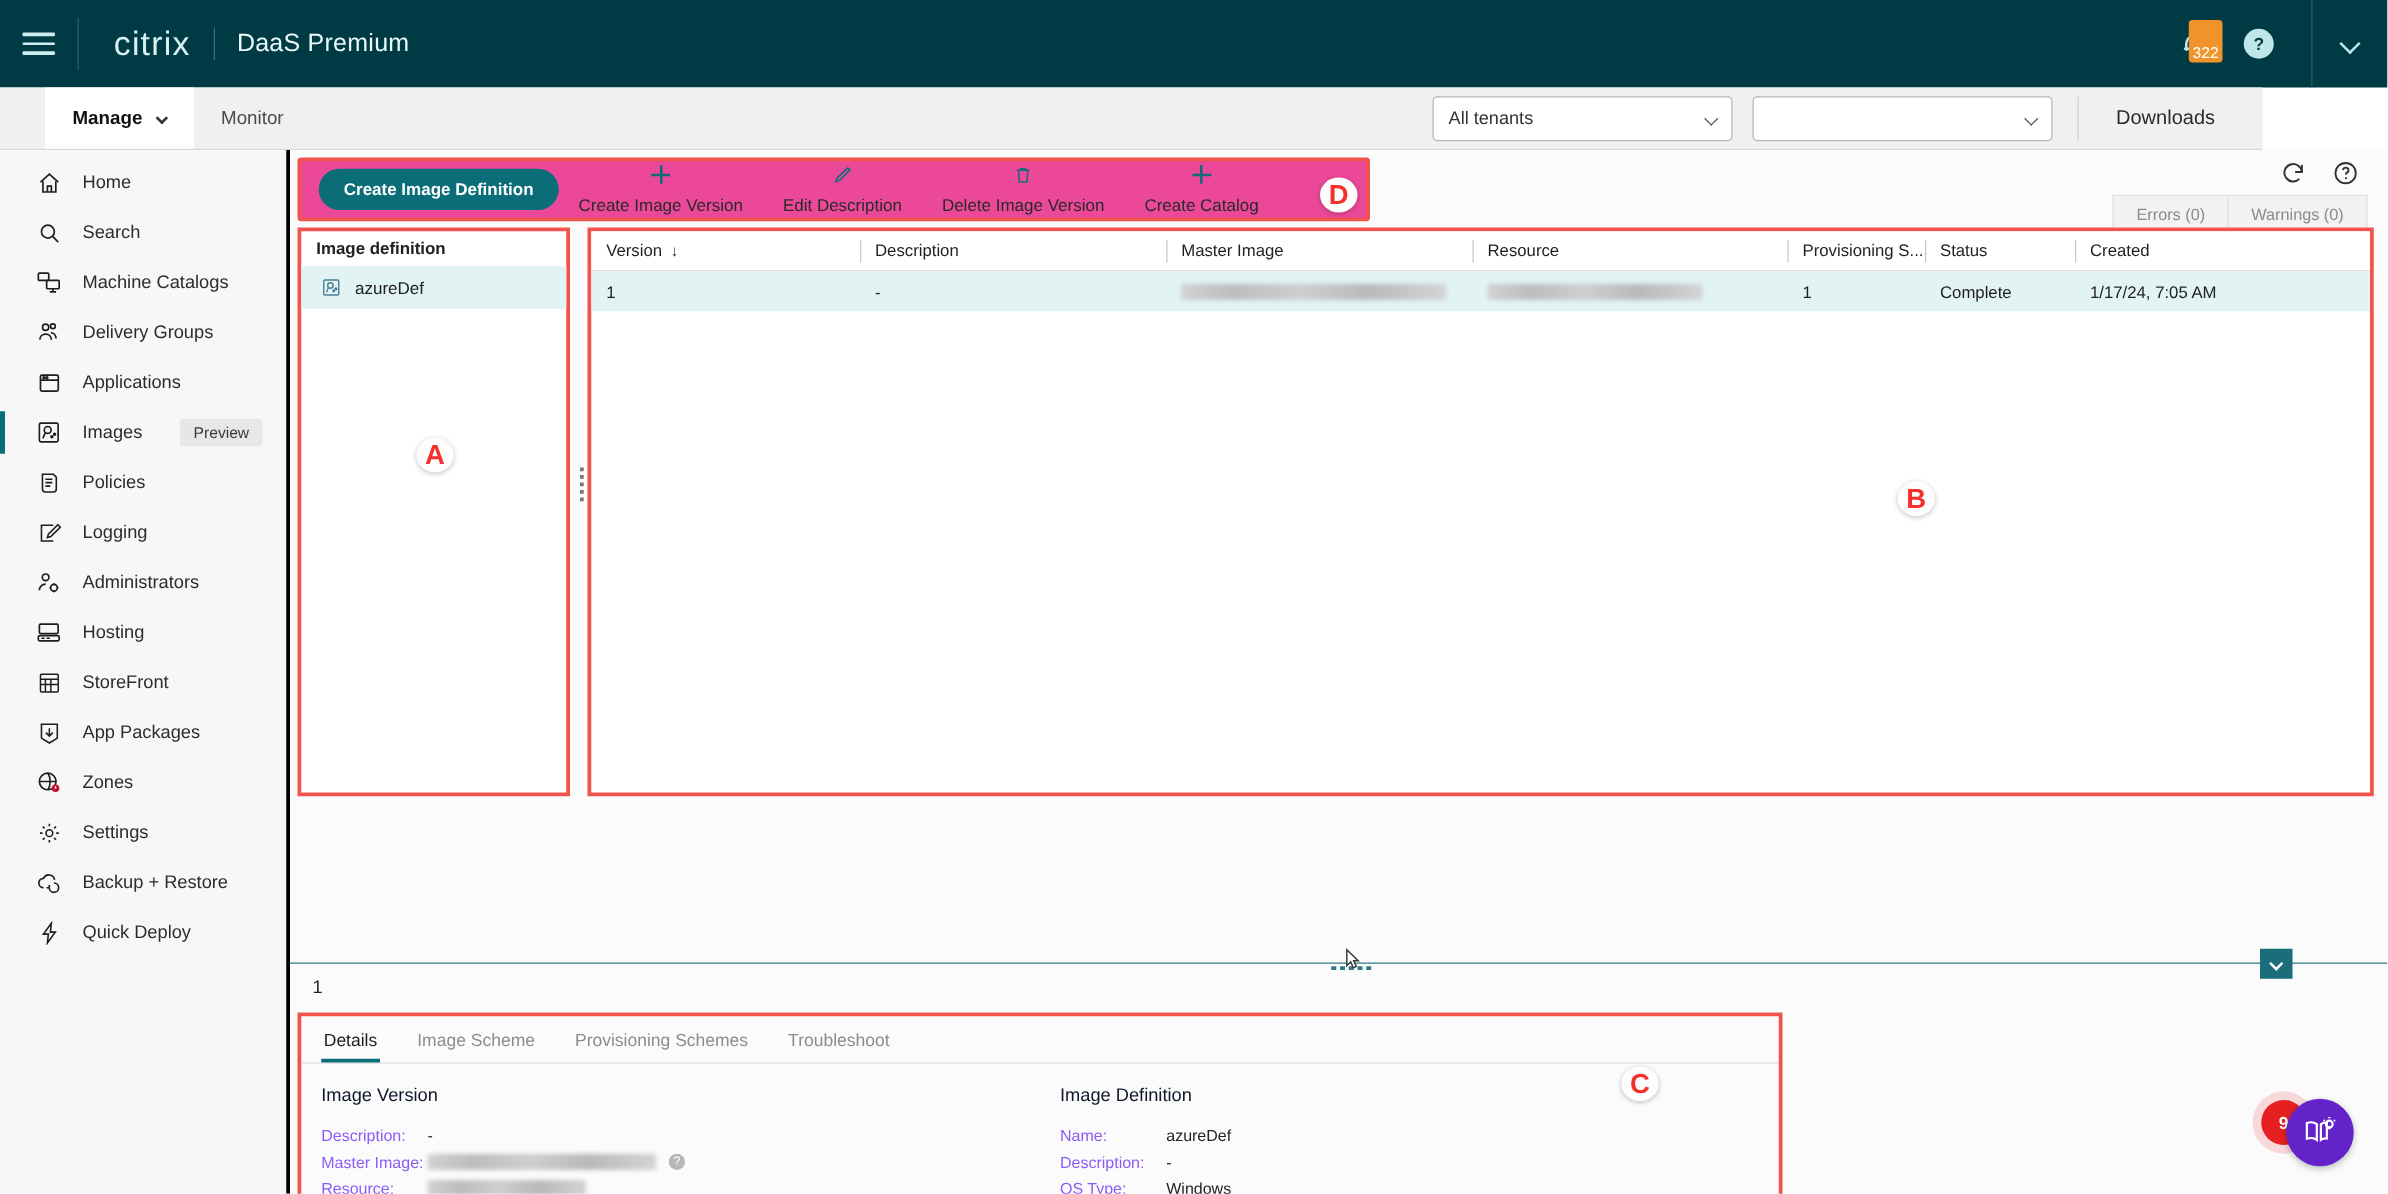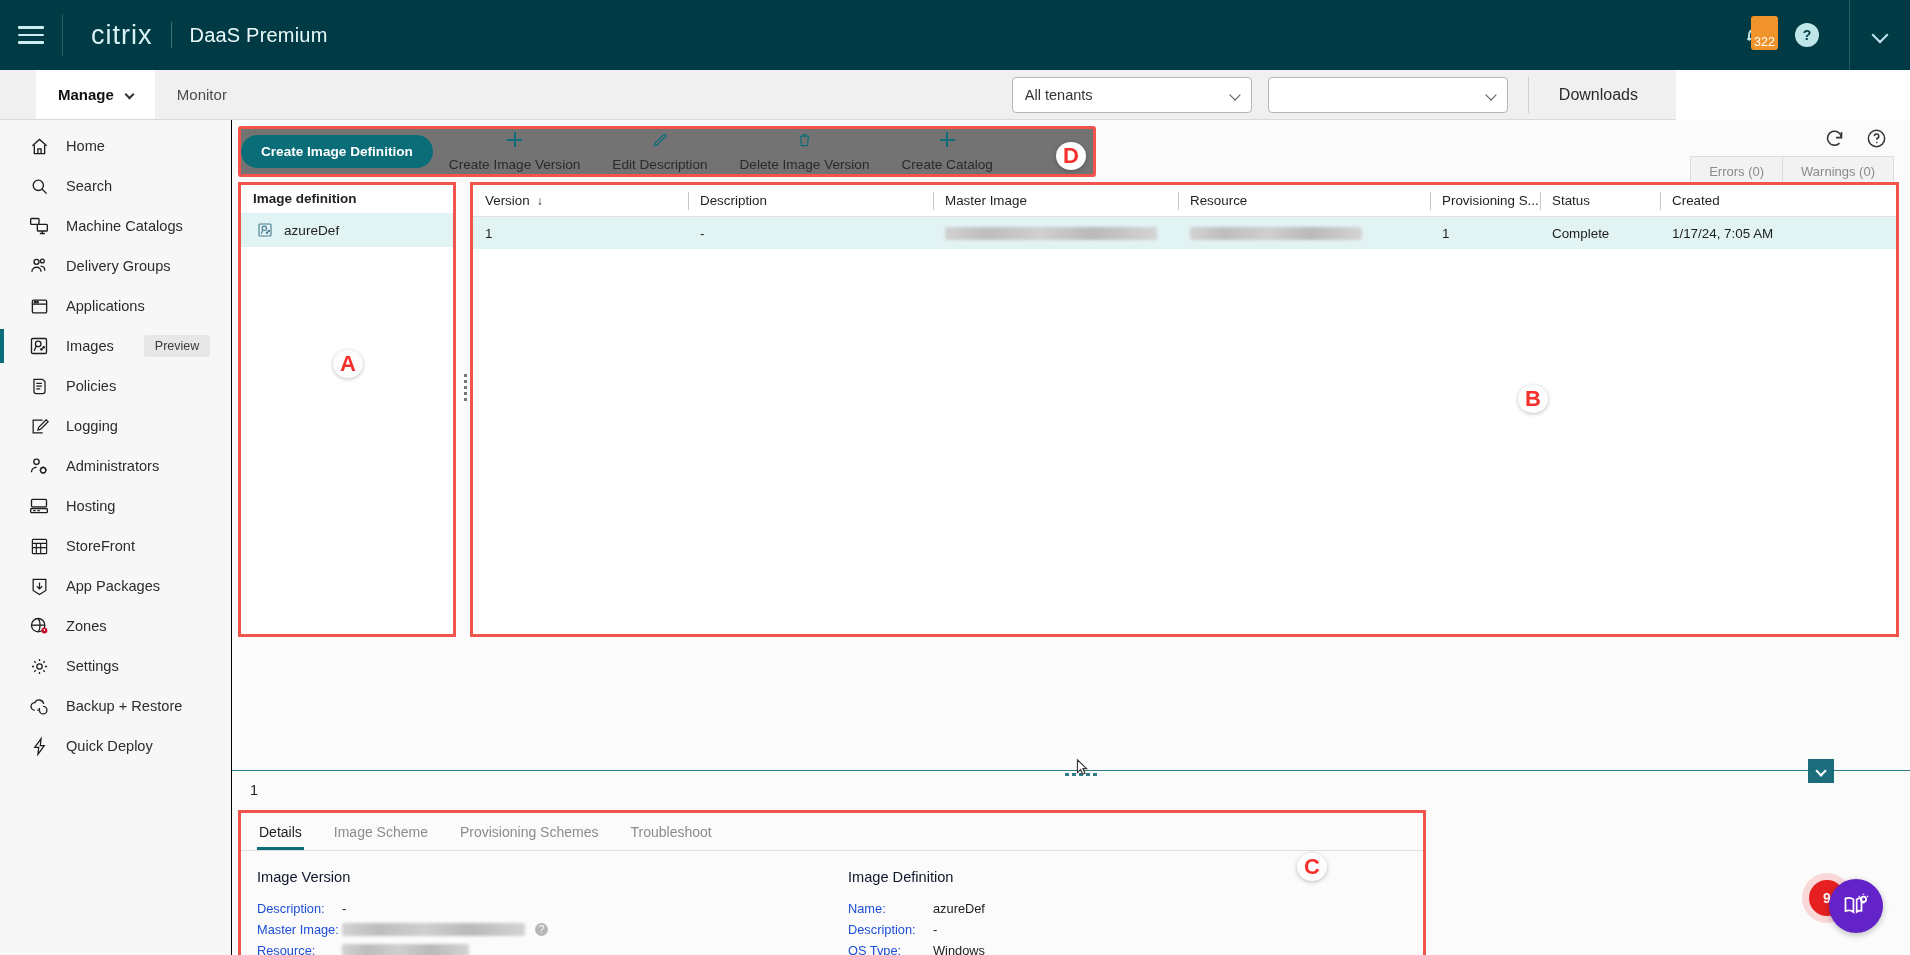--- a/index.html
+++ b/index.html
@@ -38,56 +38,56 @@
   .help-circle { width:24px; height:24px; border-radius:50%; background:#bfe6e9; color:#003a44;
                  font-size:14px; display:flex; align-items:center; justify-content:center; margin-left:24px; cursor:pointer; font-weight:600;}
   .hdr-vsep { width:1px; height:70px; background:#2a5d66; margin-left:30px; }
   .chev-down-top { width:60px; height:70px; display:flex; align-items:center; justify-content:center; cursor:pointer; }
   .chev { display:inline-block; border-right:2px solid currentColor; border-bottom:2px solid currentColor;
           width:9px; height:9px; transform:rotate(45deg); }
   .chev.light { color:#bfe6e9; width:12px; height:12px; }
 
   
   .navbar {
-    position:absolute; left:0; top:70px; width:1676px; height:50px;
+    position:absolute; left:0; top:70px; width:1810px; height:50px;
     background:#f0f0f0; border-bottom:1px solid #d9d9d9; display:flex; align-items:stretch;
   }
   .nav-left { display:flex; align-items:stretch; margin-left:36px; }
   .nav-tab { display:flex; align-items:center; gap:12px; padding:0 22px; font-size:15px; color:#333; cursor:pointer; }
   .nav-tab.active { background:#ffffff; color:#111; font-weight:700; }
   .nav-tab .chev { width:7px; height:7px; border-color:#333; }
   .nav-tab.plain { color:#4a4a4a; }
   .nav-right { margin-left:auto; display:flex; align-items:center; gap:16px; padding-right:28px; }
   .select-box {
     width:240px; height:36px; background:#fff; border:1px solid #b5b5b5; border-radius:4px;
     display:flex; align-items:center; padding:0 12px; font-size:14.5px; color:#333; cursor:pointer;
   }
   .select-box .chev { margin-left:auto; width:8px; height:8px; border-color:#555; border-width:1.6px; }
   .nav-sep { width:1px; height:36px; background:#d0d0d0; margin:0 4px; }
   .downloads-link { font-size:16px; color:#2b2b2b; cursor:pointer; padding:0 10px; }
 
   
   .sidebar {
     position:absolute; left:0; top:120px; width:232px; height:835px;
-    background:#f7f7f7; border-right:1px solid #000000; padding-top:6px; overflow:hidden;
+    background:#f7f7f7; border-right:3px solid #000000; padding-top:6px; overflow:hidden;
   }
   .side-item { position:relative; display:flex; align-items:center; height:40px; padding-left:28px; cursor:pointer; gap:16px; }
   .side-item .ico { width:22px; height:22px; flex:none; display:flex; align-items:center; justify-content:center; color:#1d1d1d; }
   .side-item .lbl { font-size:14.6px; color:#2c2c2c; white-space:nowrap; }
   .side-item.active:before { content:""; position:absolute; left:0; top:3px; width:4px; height:34px; background:#0a6d77; }
   .preview-pill { margin-left:14px; background:#e7e7e7; color:#3a3a3a; font-size:12.5px; padding:4px 11px; border-radius:3px; }
 
   
   .content { position:absolute; left:232px; top:120px; width:1678px; height:835px; background:#fbfbfb; }
 
   .toolbar-row { position:relative; height:62px; }
   .toolbar {
     position:absolute; left:6px; top:6px; width:858px; height:51px;
-    display:flex; align-items:center; gap:0; 
-    border:3px solid #f0544c; border-radius:3px; background:#737373;
+    display:flex; align-items:center; gap:0; padding-left:14px;
+    border:3px solid #f0544c; border-radius:3px; background:#ec4899;
   }
   .btn-primary {
     background:#0a6d77; color:#fff; font-size:13.6px; font-weight:700;
     padding:9px 20px; border-radius:18px; border:none; cursor:pointer; white-space:nowrap;
   }
   .tb-action { display:flex; align-items:center; gap:9px; font-size:13.6px; color:#2a2a2a; cursor:pointer; padding:0 16px; white-space:nowrap;flex-direction:column;}
   .tb-action .ico { width:16px; height:16px; display:flex; align-items:center; justify-content:center; color:#0a6d77; }
   .plus { position:relative; width:15px; height:15px; }
   .plus:before { content:""; position:absolute; left:0; top:6.5px; width:15px; height:2px; background:#0a6d77; }
   .plus:after  { content:""; position:absolute; left:6.5px; top:0; width:2px; height:15px; background:#0a6d77; }
@@ -156,21 +156,21 @@
     border:3px solid #f0544c; background:#fbfbfb; overflow:hidden;
   }
   .tabs-row { display:flex; align-items:flex-end; height:38px; border-bottom:1px solid #e0e0e0; padding-left:16px; gap:28px; }
   .dtab { font-size:14px; color:#8c8c8c; padding:0 2px 10px 2px; cursor:pointer; position:relative; white-space:nowrap; }
   .dtab.active { color:#1c1c1c;margin-top:16px; }
   .dtab.active:after { content:""; position:absolute; left:0; right:0; bottom:0; height:3px; background:#0a6d77; }
   .detail-cols { display:flex; padding:18px 0 0 0; }
   .dcol { width:594px; padding-left:16px; }
   .dcol h4 { font-size:14.6px; font-weight:400; color:#0f172a; margin-bottom:13px; }
   .drow { display:flex; height:21px; align-items:center; font-size:12.8px; }
-  .dk { width:85px; color:#1d4ed8; flex:none; }
+  .dk { width:85px; color:#8b5cf6; flex:none; }
   .dv { color:#222; display:flex; align-items:center; gap:10px; }
   .info-i { width:13px; height:13px; border-radius:50%; background:#b7b7b7; color:#fff; font-size:10px;
             display:inline-flex; align-items:center; justify-content:center; }
   .marker-c { left:1056px; top:40px; }
 
   
   .fab-wrap { position:absolute; right:18px; bottom:14px; width:96px; height:74px; }
   .fab-halo { position:absolute; left:6px; top:6px; width:50px; height:50px; border-radius:50%; background:rgba(237,60,60,.18); }
   .fab-badge { position:absolute; left:13px; top:13px; width:36px; height:36px; border-radius:50%; background:#e62020;
                color:#fff; font-size:14px; display:flex; align-items:center; justify-content:center; font-weight:600; }

